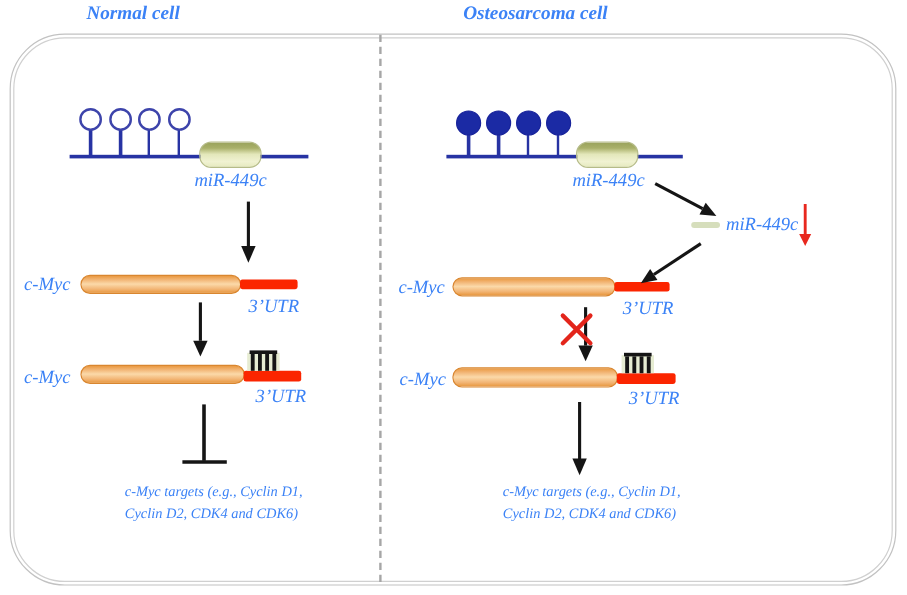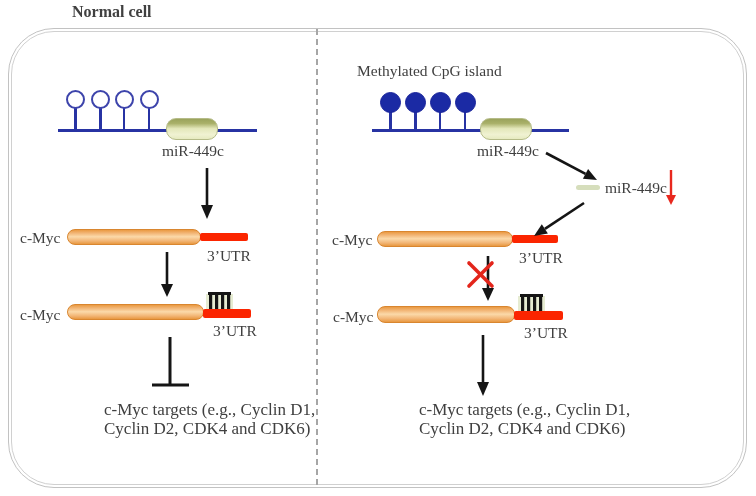--- a/index.html
+++ b/index.html
@@ -1,18 +1,18 @@
 <!DOCTYPE html>
 <html><head>
 <meta charset="utf-8">
 <style>
   html,body{margin:0;padding:0;background:#ffffff;}
   .stage{
     position:relative;width:756px;height:496px;background:#ffffff;
-    font-family:"Liberation Serif", serif;color:#404040;overflow:hidden;
+    font-family:"Liberation Serif", serif;color:#3b82f6;overflow:hidden;font-style:italic;
   }
   .abs{position:absolute;}
   .panel-title{font-size:16px;font-weight:bold;white-space:nowrap;}
   .lbl{font-size:15.5px;white-space:nowrap;}
   .cell-border{
     left:8px;top:28px;width:737px;height:458px;
     border:1.5px solid #c2c2c2;border-radius:46px;
   }
   .cell-border::before{
     content:"";position:absolute;inset:2px;
@@ -33,28 +33,29 @@
     width:52px;height:22px;border-radius:10px;box-sizing:border-box;
     border:0.5px solid #b5bb88;
     background:linear-gradient(180deg,#9aa35c 0%,#a9b069 22%,#e3e7ba 48%,#f0f2d2 78%,#e6eac0 100%);
   }
   .mrna-rod{
     height:16px;border-radius:8px;box-sizing:border-box;border:1px solid #d9862f;
     background:linear-gradient(180deg,#ea9a42 0%,#f2b575 22%,#fbd9a9 48%,#f2b575 78%,#e89840 100%);
   }
   .utr-bar{height:8px;background:#fb2500;border-radius:2px;}
   .mir-dash{width:24px;height:5px;background:#d6debc;border-radius:2.5px;}
-  .targets{font-size:17px;line-height:19px;white-space:nowrap;}
+  .targets{font-size:12px;line-height:19px;white-space:nowrap;}
 </style>
 </head>
 <body>
 
 <div class="stage">
 
   <div class="abs panel-title" style="left:72px;top:3px">Normal cell</div>
+  <div class="abs panel-title" style="left:386px;top:3px">Osteosarcoma cell</div>
 
   <div class="abs cell-border"></div>
   <div class="abs divider"></div>
 
 
   <div class="abs dna-line" style="left:58px;top:129px;width:199px"></div>
   <div class="abs stem" style="left:74px;top:107px;height:23px"></div>
   <div class="abs stem" style="left:99px;top:107px;height:23px"></div>
   <div class="abs stem" style="left:122.5px;top:107px;height:23px"></div>
   <div class="abs stem" style="left:147.5px;top:107px;height:23px"></div>
@@ -73,21 +74,20 @@
   <div class="abs lbl" style="left:20px;top:306px">c-Myc</div>
   <div class="abs mrna-rod" style="left:67px;top:304px;width:137px"></div>
   <div class="abs utr-bar" style="left:203px;top:309px;width:48px;height:9px"></div>
   <div class="abs lbl" style="left:213px;top:322px">3’UTR</div>
 
   <div class="abs targets" style="left:104px;top:400px">
     <div>c-Myc targets (e.g., Cyclin D1,</div>
     <div>Cyclin D2, CDK4 and CDK6)</div>
   </div>
 
-  <div class="abs lbl" style="left:357px;top:62px">Methylated CpG island</div>
 
   <div class="abs dna-line" style="left:372px;top:129px;width:197px"></div>
   <div class="abs stem" style="left:389px;top:111px;height:19px"></div>
   <div class="abs stem" style="left:414px;top:111px;height:19px"></div>
   <div class="abs stem" style="left:438.5px;top:111px;height:19px"></div>
   <div class="abs stem" style="left:463.5px;top:111px;height:19px"></div>
   <div class="abs cpg-filled" style="left:380px;top:92px"></div>
   <div class="abs cpg-filled" style="left:405px;top:92px"></div>
   <div class="abs cpg-filled" style="left:429.5px;top:92px"></div>
   <div class="abs cpg-filled" style="left:454.5px;top:92px"></div>

